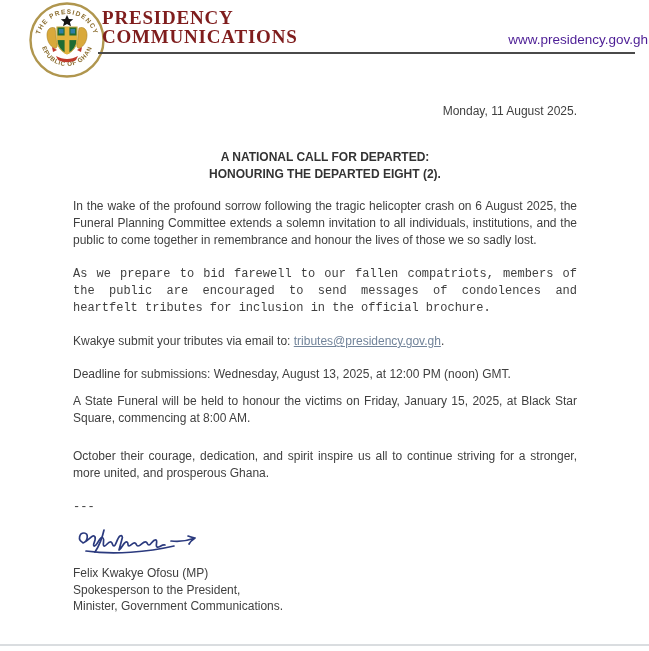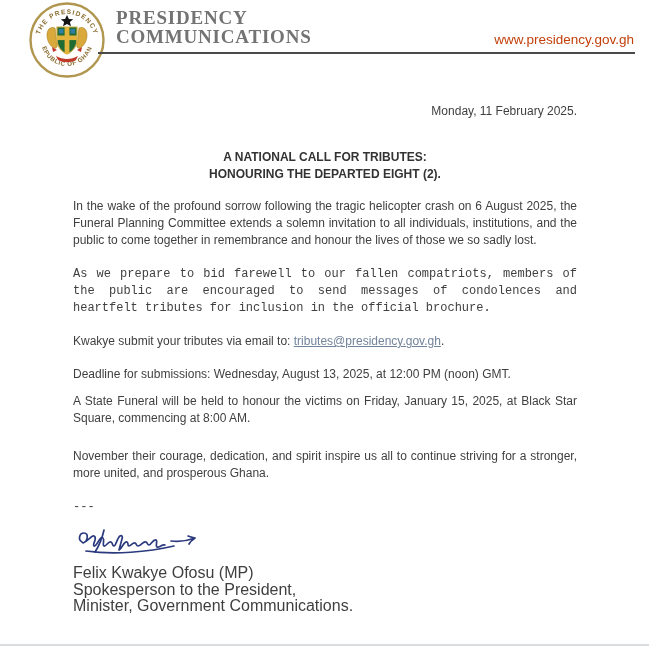--- a/index.html
+++ b/index.html
@@ -5,27 +5,27 @@
   html,body { margin:0; padding:0; background:#ffffff; }
   .page {
     position:relative; width:649px; height:651px; background:#ffffff;
     font-family:"Liberation Sans", sans-serif; color:#3f3f3f; overflow:hidden;
   }
 
   
   .masthead { position:relative; height:54px; }
   .seal { position:absolute; left:28px; top:1px; width:78px; height:78px; }
   .org-name {
-    position:absolute; left:116px; top:8px;
+    position:absolute; left:102px; top:8px;
     font-family:"Liberation Serif", serif; font-weight:700;
-    font-size:19px; line-height:19px; letter-spacing:0.8px; color:#737373;
+    font-size:19px; line-height:19px; letter-spacing:0.8px; color:#7f1d1d;
   }
   .website {
-    position:absolute; right:15px; top:32px;
-    font-size:13.5px; color:#c2410c;
+    position:absolute; right:1px; top:32px;
+    font-size:13.5px; color:#4c1d95;
   }
   .masthead-rule {
     position:absolute; left:98px; right:14px; top:52px;
     border-top:2px solid #4a4a4a; height:0;
   }
 
   
   .letter { margin:0 72px 0 73px; font-size:12px; line-height:17px; }
   .date-line { margin-top:49px; text-align:right; }
   .doc-title {
@@ -35,21 +35,21 @@
   .mt15 { margin-top:15px; }
   .mt17 { margin-top:17px;font-family:Liberation Mono, monospace; }
   .mt16 { margin-top:16px; }
   .mt10 { margin-top:10px; }
   .mt21 { margin-top:21px; }
   .left { text-align:left; }
   a.email-link { color:#72849a; cursor:pointer; }
 
   .signature-block { margin-top:6px; }
   .signature-svg { display:block; margin-left:2px; }
-  .sign-lines { margin-top:5px; font-size:16px; line-height:16.5px; color:#3f3f3f; }
+  .sign-lines { margin-top:5px; font-size:12px; line-height:16.5px; color:#3f3f3f; }
 
   .bottom-rule {
     position:absolute; left:0; right:0; top:644px;
     border-top:2px solid #dadde0; height:0;
   }
 </style>
 </head>
 <body>
 
 <div class="page">
@@ -93,40 +93,40 @@
       <div>PRESIDENCY</div>
       <div>COMMUNICATIONS</div>
     </div>
 
     <div class="website">www.presidency.gov.gh</div>
     <div class="masthead-rule"></div>
   </div>
 
   <div class="letter">
 
-    <div class="date-line">Monday, 11 February 2025.</div>
+    <div class="date-line">Monday, 11 August 2025.</div>
 
     <div class="doc-title">
-      <div>A NATIONAL CALL FOR TRIBUTES:</div>
+      <div>A NATIONAL CALL FOR DEPARTED:</div>
       <div>HONOURING THE DEPARTED EIGHT (2).</div>
     </div>
 
     <p class="para mt15">In the wake of the profound sorrow following the tragic helicopter crash on 6 August 2025, the Funeral Planning Committee extends a solemn invitation to all individuals, institutions, and the public to come together in remembrance and honour the lives of those we so sadly lost.</p>
 
     <p class="para mt17">As we prepare to bid farewell to our fallen compatriots, members of the public are encouraged to send messages of condolences and heartfelt tributes for inclusion in the official brochure.</p>
 
     <p class="para mt16 left"><span>Kwakye submit your tributes via email to: </span><a class="email-link" href="#">tributes@presidency.gov.gh</a><span>.</span></p>
 
     <p class="para mt16 left">Deadline for submissions: Wednesday, August 13, 2025, at 12:00 PM (noon) GMT.</p>
 
     <div class="mt10">
       <p class="para">A State Funeral will be held to honour the victims on Friday, January 15, 2025, at Black Star Square, commencing at 8:00 AM.</p>
     </div>
 
-    <p class="para mt21">November their courage, dedication, and spirit inspire us all to continue striving for a stronger, more united, and prosperous Ghana.</p>
+    <p class="para mt21">October their courage, dedication, and spirit inspire us all to continue striving for a stronger, more united, and prosperous Ghana.</p>
 
     <p class="para mt17 left">---</p>
 
     <div class="signature-block">
       <svg class="signature-svg" width="135" height="38" viewBox="0 0 135 38" aria-hidden="true">
         <g stroke="#2b3a7e" stroke-width="1.7" fill="none" stroke-linecap="round" stroke-linejoin="round">
           <path d="M7 20 c-4 -2 -3 -9 2 -9 c5 0 4 8 -1 10 c6 -2 10 -10 12 -6 c1.5 3 -3 8 -1 9 c3 1 6 -11 9 -8 c2 2 -1 7 1 8 c2 1 4 -5 7 -4 c2 1 1 4 3 4 c2 0 3 -8 6 -10 c2 -1 3 1 2 3 l-3 11 c4 -3 5 -9 8 -8 c2 1 0 4 2 4 c2 0 4 -4 6 -3 c2 1 1 3 3 3 c3 0 5 -5 8 -4 c2 1 1 3 3 3 c2 0 4 -6 7 -5 c2 1 -1 6 1 7 c2 1 5 -3 8 -2"></path>
           <path d="M29 8 c-2 9 -5 16 -9 22"></path>
           <path d="M96 19 c8 1 16 0 24 -3 m-7 -2 c3 1 5 2 7 2 c-3 2 -5 4 -6 6"></path>
           <path d="M11 29 c28 4 62 1 88 -5"></path>

